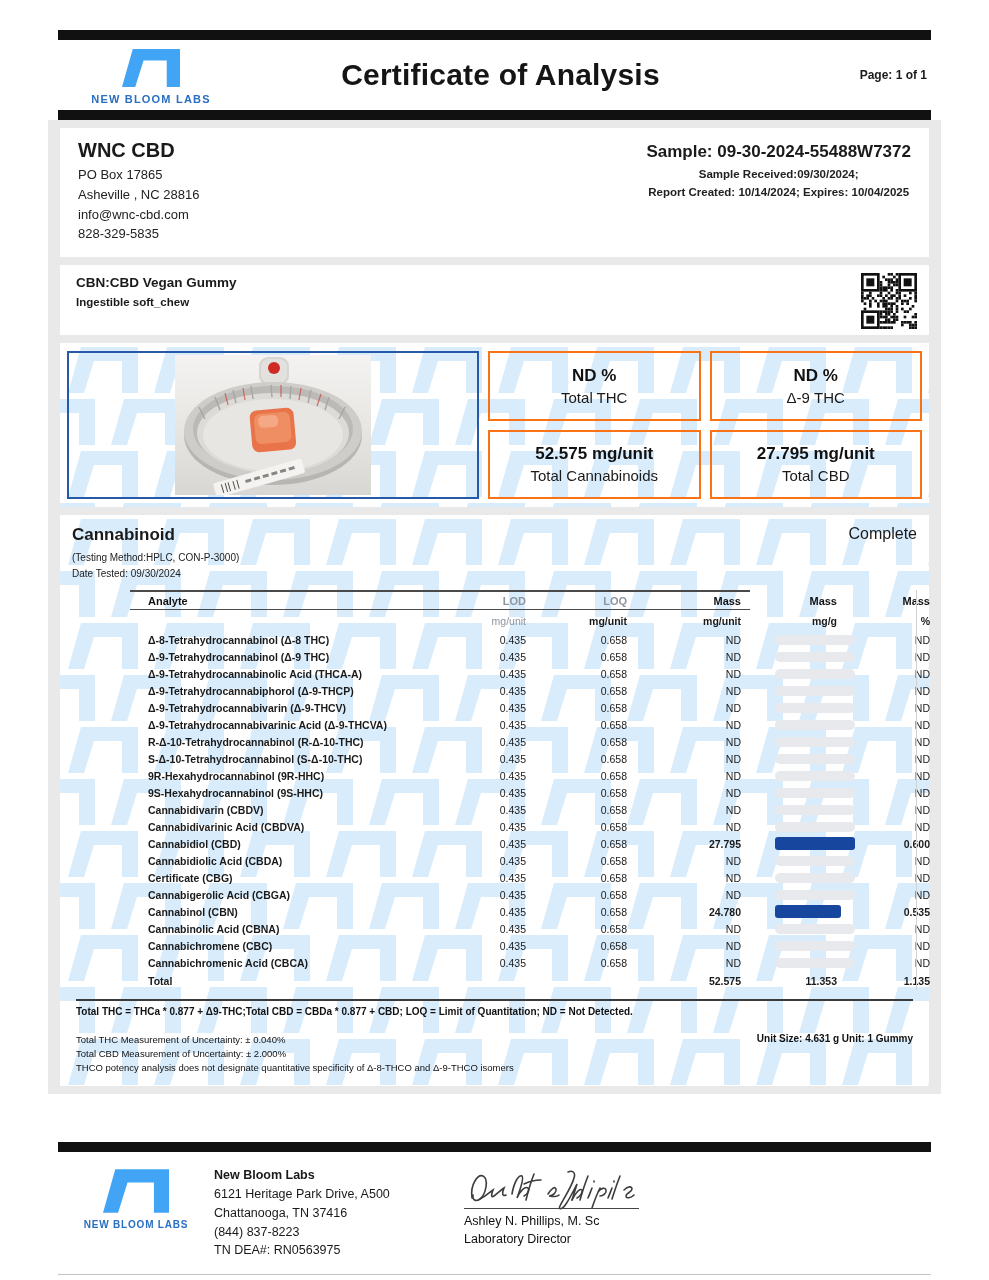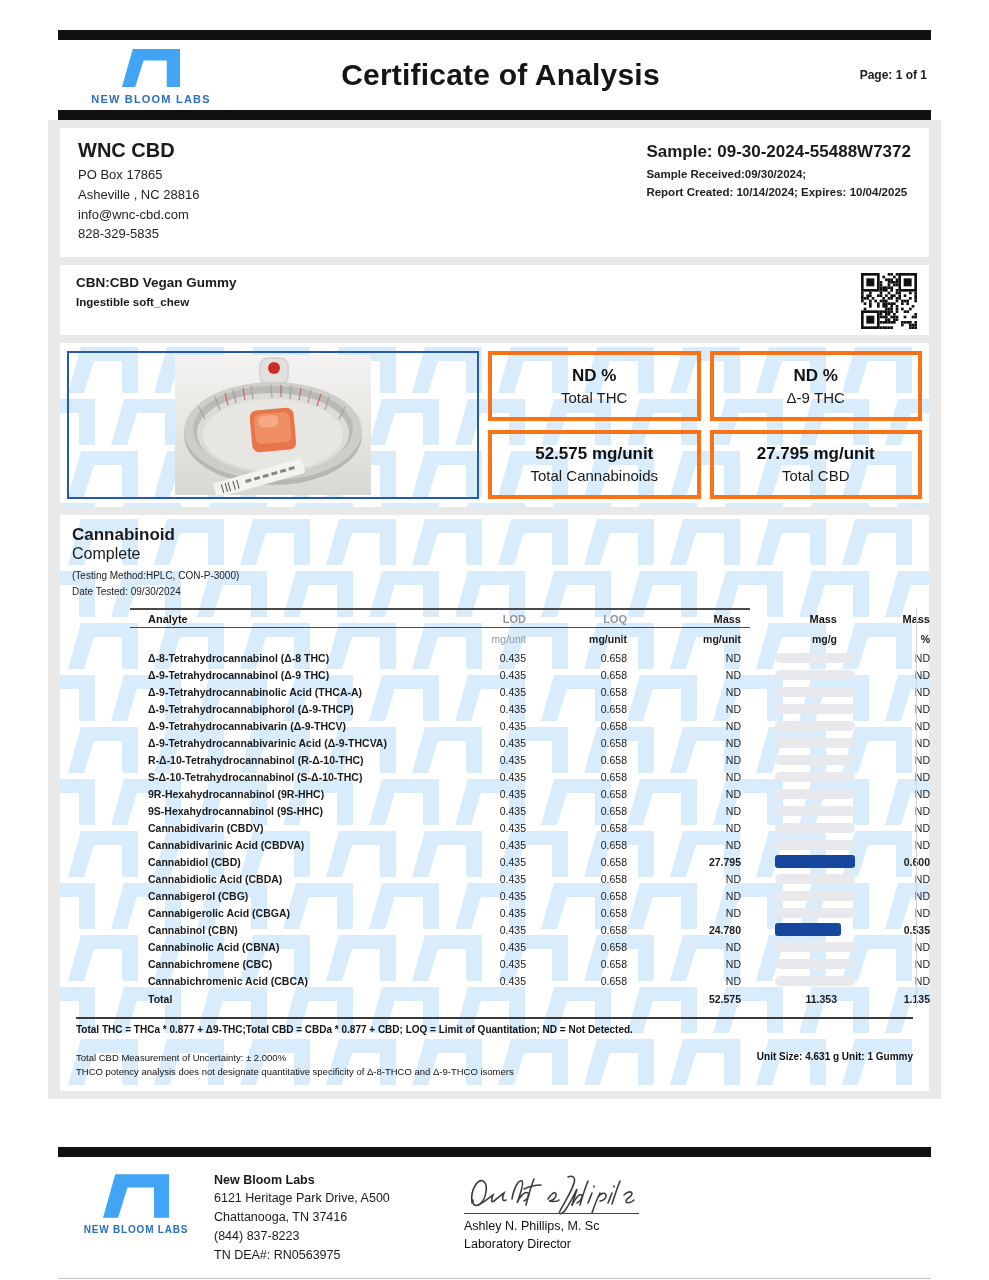--- a/index.html
+++ b/index.html
@@ -21,42 +21,42 @@
   .doc-title { position:absolute; left:12px; right:0; text-align:center; font-size:30px; font-weight:600; color:#151515; letter-spacing:.2px; }
   .page-label { margin-left:auto; font-size:12px; font-weight:700; margin-right:4px; }
 
   
   .gray-region { background:#e9e9e9; margin:0 48px; padding:8px 12px; }
   .card { background:#fff; position:relative; }
 
   .card-client { display:flex; justify-content:space-between; padding:11px 18px 13px 18px; margin-bottom:8px; }
   .client-name { font-size:20px; font-weight:600; margin-bottom:3px; }
   .client-line { font-size:13px; line-height:1.52; color:#222; }
-  .sample-block { text-align:left; padding-top:3px; }
+  .sample-block { text-align:center; padding-top:3px; }
   .sample-id { font-size:17px; font-weight:600; margin-bottom:4px; }
   .sample-line { font-size:11.5px; font-weight:600; line-height:1.55; color:#222; }
 
   .card-product { display:flex; justify-content:space-between; align-items:flex-start; padding:8px 12px 6px 16px; margin-bottom:8px; min-height:60px; }
   .product-name { font-size:13.5px; font-weight:700; margin-top:2px; }
   .product-type { font-size:11.5px; font-weight:600; margin-top:6px; }
   .qr-wrap { width:56px; height:56px; }
 
   
   .results-band { position:relative; background:#fff; margin-bottom:8px; padding:8px 7px; display:flex; gap:9px; }
   .wm { position:absolute; inset:0; overflow:hidden; pointer-events:none; }
   .photo-box { position:relative; width:412px; height:148px; border:2px solid #2659a8; display:flex; align-items:center; justify-content:center; }
   .photo { width:196px; height:140px; position:relative; background:linear-gradient(#f4f3f1 0%,#e7e5e2 55%,#d9d7d4 100%); }
   .boxes-grid { position:relative; flex:1; display:grid; grid-template-columns:1fr 1fr; grid-template-rows:1fr 1fr; gap:9px; }
-  .result-box { border:4px solid #f97316; display:flex; flex-direction:column; align-items:center; justify-content:center; gap:3px; }
+  .result-box { border:2px solid #f97316; display:flex; flex-direction:column; align-items:center; justify-content:center; gap:3px; }
   .result-value { font-size:17px; font-weight:700; color:#111; }
   .result-label { font-size:15px; color:#1a1a1a; }
 
   
   .card-cannabinoid { padding:10px 12px 10px 12px; }
-  .cann-head { display:flex; justify-content:space-between; align-items:flex-start; position:relative;flex-direction:column; }
+  .cann-head { display:flex; justify-content:space-between; align-items:flex-start; position:relative; }
   .cann-title { font-size:17px; font-weight:700; }
   .cann-status { font-size:16px; color:#1a1a1a; }
   .cann-sub { position:relative; font-size:10px; color:#222; margin-top:5px; line-height:1.6; }
 
   .tbl { position:relative; display:flex; margin-left:58px; margin-top:8px; }
   .tbl-main { width:620px; }
   .tbl-bars { width:150px; margin-left:25px; border-right:1px solid #d2d2d2; padding-top:41px; }
   .trow { display:grid; grid-template-columns:300px 60px 65px 78px 60px 57px; align-items:center; height:17px;gap:36px; }
   .trow.hdr { height:20px; border-top:2px solid #4a4a4a; border-bottom:1.5px solid #4a4a4a; }
   .trow.units { height:21px; }
@@ -523,21 +523,21 @@
               </div>
               <div class="trow">
                 <span class="c-a">Cannabidiolic Acid (CBDA)</span>
                 <span class="c-n">0.435</span>
                 <span class="c-n">0.658</span>
                 <span class="c-n">ND</span>
                 <span class="c-n">ND</span>
                 <span class="c-n">ND</span>
               </div>
               <div class="trow">
-                <span class="c-a">Cannabigerol (CBG)</span>
+                <span class="c-a">Certificate (CBG)</span>
                 <span class="c-n">0.435</span>
                 <span class="c-n">0.658</span>
                 <span class="c-n">ND</span>
                 <span class="c-n">ND</span>
                 <span class="c-n">ND</span>
               </div>
               <div class="trow">
                 <span class="c-a">Cannabigerolic Acid (CBGA)</span>
                 <span class="c-n">0.435</span>
                 <span class="c-n">0.658</span>
@@ -648,20 +648,21 @@
             <div class="bar-slot">
               <div class="bar-gray"></div>
             </div>
           </div>
       </div>
 
       <div class="foot-sep"></div>
       <div class="footnote">Total THC = THCa * 0.877 + Δ9-THC;Total CBD = CBDa * 0.877 + CBD; LOQ = Limit of Quantitation; ND = Not Detected.</div>
       <div class="unc-block">
         <div class="unc-lines">
+          <div>Total THC Measurement of Uncertainty: ± 0.040%</div>
           <div>Total CBD Measurement of Uncertainty: ± 2.000%</div>
           <div>THCO potency analysis does not designate quantitative specificity of Δ-8-THCO and Δ-9-THCO isomers</div>
         </div>
         <div class="unit-info">Unit Size: 4.631 g Unit: 1 Gummy</div>
       </div>
     </div>
 
   </div>
 
   <div class="hbar footer-bar"></div>

